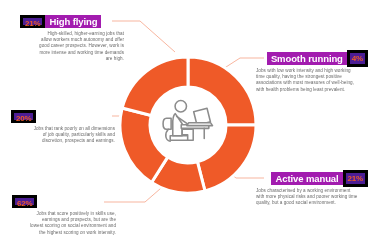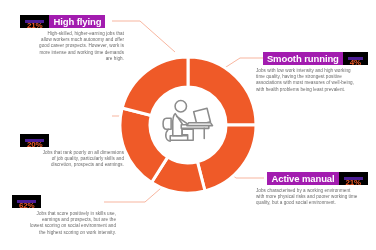--- a/index.html
+++ b/index.html
@@ -42,24 +42,24 @@
   .callout {
     position: absolute;
     width: 104px;
   }
   .callout .headrow {
     display: flex;
     align-items: stretch;
     height: 13px;
   }
   .callout.left .headrow { justify-content: flex-start; }
-  .callout.right .headrow { justify-content: flex-end; }
+  .callout.right .headrow { justify-content: flex-end; align-items: center; }
 
   .pct {
-    border: 5px solid #000000;
+    border: 3px solid #000000;
     background: #4c1d95;
     color: #EF5A28;
     font-size: 8px;
     font-weight: bold;
     line-height: 11px;
     padding: 0 2px;
     box-sizing: border-box;
     white-space: nowrap;
     letter-spacing: -0.2px;
   }
@@ -79,21 +79,21 @@
     line-height: 6.2px;
     color: #6a6a6a;
     margin-top: 3px;
     letter-spacing: 0.05px;
   }
   .callout.left .body { text-align: right; padding-left: 18px; }
   .callout.right .body { text-align: left; padding-right: 10px; }
 
   
   #callout-high-flying      { left: 20px;  top: 15px; }
-  #callout-poor-quality     { left: 20px;  top: 110px; margin-top: 24px; }
+  #callout-poor-quality     { left: 11px;  top: 110px; }
   #callout-under-pressure   { left: 12px;  top: 195px; }
   #callout-smooth-running   { left: 256px; top: 52px; width: 112px; }
   #callout-active-manual    { left: 256px; top: 172px; width: 112px; }
 </style>
 </head>
 <body>
 
 <div id="infographic">
 
   <svg class="connectors" viewBox="0 0 376 250" width="376" height="250">

